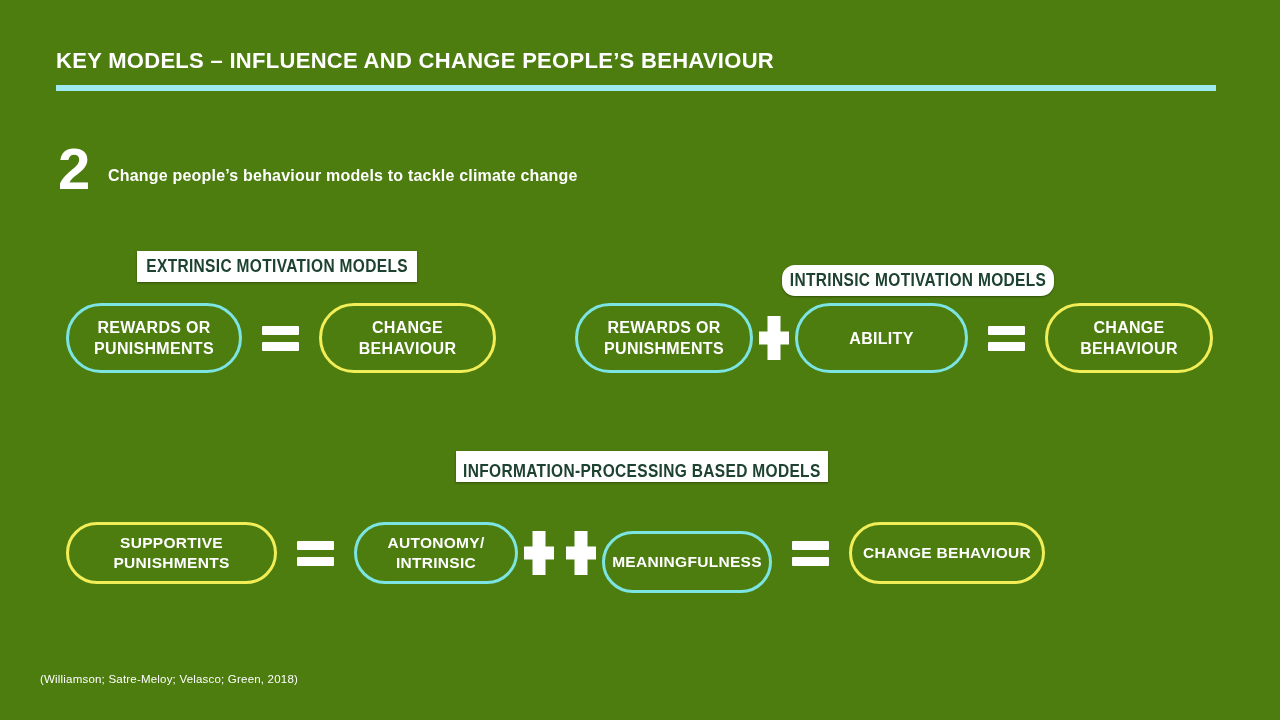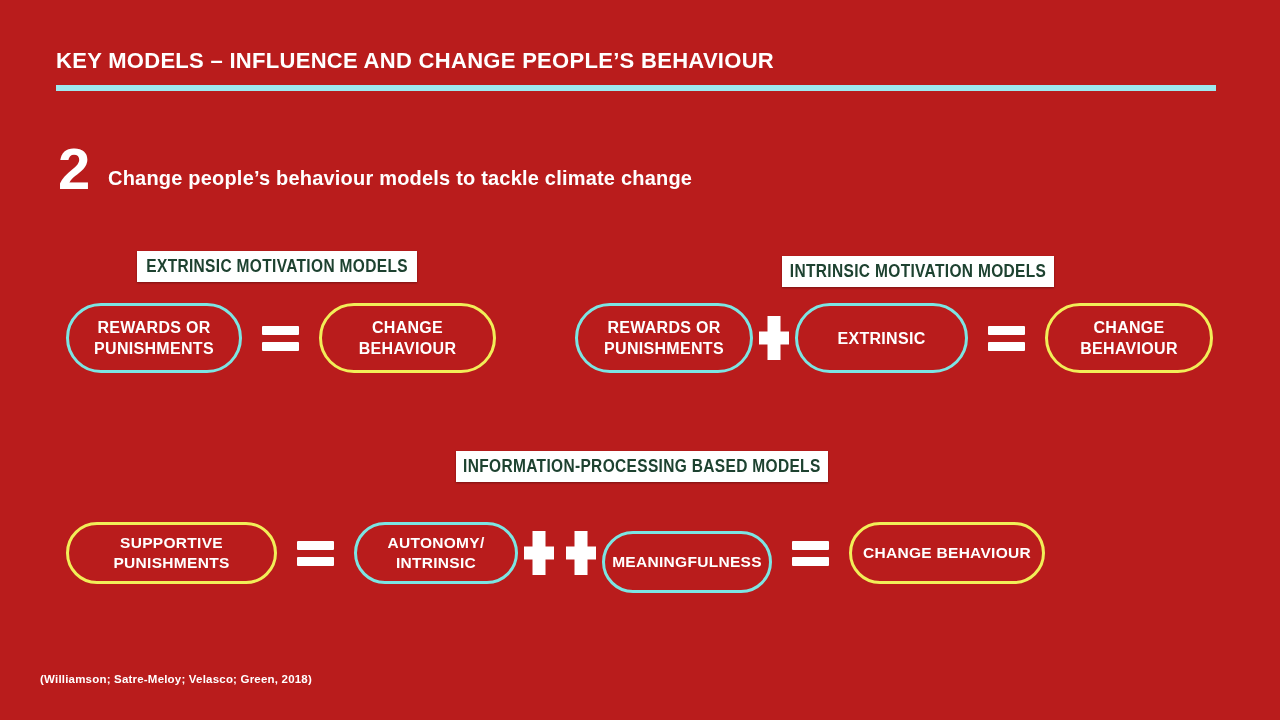--- a/index.html
+++ b/index.html
@@ -36,21 +36,21 @@
     left: 58px;
     top: 140px;
     font-size: 58px;
     font-weight: bold;
     line-height: 1;
   }
   .step-text {
     position: absolute;
     left: 108px;
     top: 167px;
-    font-size: 20px;
+    font-size: 16px;
     font-weight: bold;
     letter-spacing: 0.2px;
     white-space: nowrap;
   }
 
   .label-box {
     position: absolute;
     height: 31px;
     background: #ffffff;
     color: #1d4230;
@@ -132,28 +132,28 @@
     width: 13px;
     height: 44px;
     background: #ffffff;
   }
 
   .citation {
     position: absolute;
     left: 40px;
     top: 673px;
     font-size: 11.5px;
-    font-weight: bold;
+    font-weight: normal;
     letter-spacing: 0.2px;
   }
 </style>
 </head>
 <body>
 
-<div class="slide" style="background: #b91c1c;">
+<div class="slide" style="background: #4d7c0f;">
   <div class="title">KEY MODELS – INFLUENCE AND CHANGE PEOPLE’S BEHAVIOUR</div>
   <div class="title-underline" style="background: rgb(158, 232, 238);"></div>
 
   <div class="step-number">2</div>
   <div class="step-text">Change people’s behaviour models to tackle climate change</div>
 
   <div class="label-box" style="left: 137px; top: 251px; width: 280px; background: rgb(255, 255, 255); color: rgb(29, 66, 48);">
     <span class="label-text">EXTRINSIC MOTIVATION MODELS</span>
   </div>
   <div class="formula-row" id="row-0" style="left:66px; top:303px; height:70px;">
@@ -164,43 +164,43 @@
       <div class="op op-equals">
         <span class="bar"></span>
         <span class="bar"></span>
       </div>
       <div class="pill" style="width: 177px; border-color: rgb(242, 238, 88);">
         <span class="pill-line">CHANGE</span>
         <span class="pill-line">BEHAVIOUR</span>
       </div>
     </div>
 
-  <div class="label-box" style="left: 782px; top: 256px; width: 272px; background: rgb(255, 255, 255); color: rgb(29, 66, 48);">
+  <div class="label-box" style="left: 782px; top: 265px; width: 272px; background: rgb(255, 255, 255); color: rgb(29, 66, 48); border-radius: 13px;">
     <span class="label-text">INTRINSIC MOTIVATION MODELS</span>
   </div>
   <div class="formula-row" id="row-1" style="left:575px; top:303px; height:70px;">
       <div class="pill" style="width: 178px; border-color: rgb(124, 229, 227);">
         <span class="pill-line">REWARDS OR</span>
         <span class="pill-line">PUNISHMENTS</span>
       </div>
       <div class="op op-plus"></div>
       <div class="pill" style="width: 173px; border-color: rgb(124, 229, 227);">
-        <span class="pill-line">EXTRINSIC</span>
+        <span class="pill-line">ABILITY</span>
       </div>
       <div class="op op-equals">
         <span class="bar"></span>
         <span class="bar"></span>
       </div>
       <div class="pill" style="width: 168px; border-color: rgb(242, 238, 88);">
         <span class="pill-line">CHANGE</span>
         <span class="pill-line">BEHAVIOUR</span>
       </div>
     </div>
 
-  <div class="label-box" style="left: 456px; top: 451px; width: 372px; background: rgb(255, 255, 255); color: rgb(29, 66, 48);">
+  <div class="label-box" style="left: 456px; top: 451px; width: 372px; background: rgb(255, 255, 255); color: rgb(29, 66, 48); align-items: flex-end;">
     <span class="label-text">INFORMATION-PROCESSING BASED MODELS</span>
   </div>
   <div class="formula-row row-bottom" id="row-2" style="left:66px; top:522px; height:62px;">
       <div class="pill" style="width: 211px; border-color: rgb(242, 238, 88);">
         <span class="pill-line">SUPPORTIVE</span>
         <span class="pill-line">PUNISHMENTS</span>
       </div>
       <div class="op op-equals">
         <span class="bar"></span>
         <span class="bar"></span>

